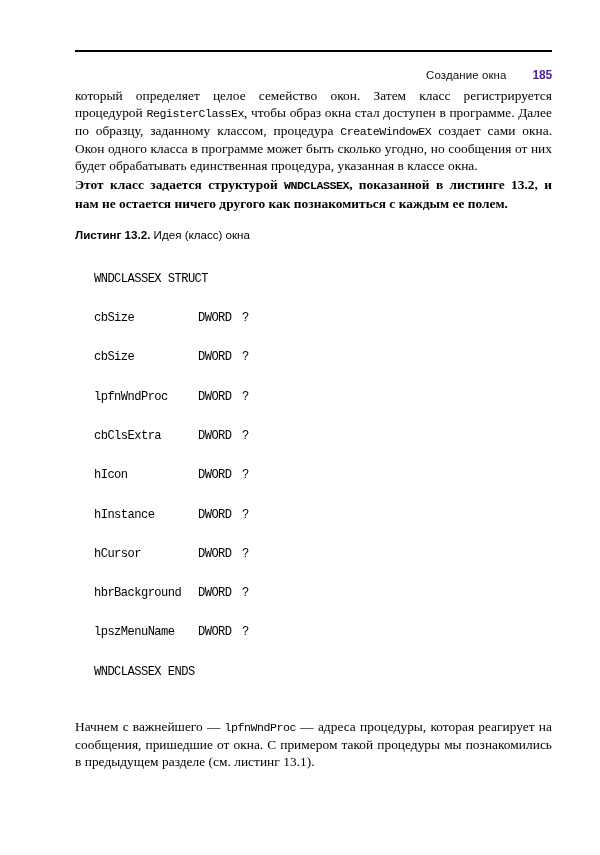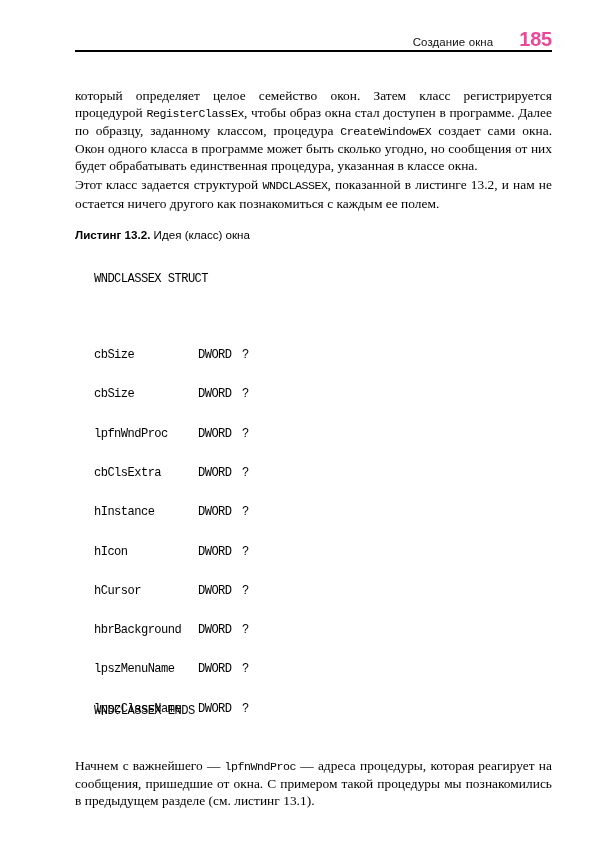--- a/index.html
+++ b/index.html
@@ -35,25 +35,26 @@
     align-items: baseline;
   }
   .header-title {
     font-family: "Liberation Sans", sans-serif;
     font-size: 11.5px;
     letter-spacing: 0.1px;
     color: #111;
   }
   .header-pageno {
     font-family: "Liberation Sans", sans-serif;
-    font-size: 20px;
+    font-size: 12px;
     font-weight: bold;
     margin-left: 26px;
-    color: #ec4899;
+    color: #4c1d95;
     letter-spacing: -0.2px;
+    margin-top: 40px;
   }
   .header-rule {
     position: absolute;
     left: 63px;
     top: 50px;
     width: 477px;
     height: 2.2px;
     background: #000;
   }
 
@@ -69,20 +70,21 @@
     margin: 8px 0 0 0;
     font-size: 13.4px;
     line-height: 17.1px;
     text-align: justify;
     text-justify: inter-word;
     hyphens: none;
     letter-spacing: 0.02px;
   }
   p.para + p.para {
     margin-top: 2px;
+    font-weight: bold;
   }
 
   
   code, .mono {
     font-family: "Liberation Mono", "DejaVu Sans Mono", monospace;
     font-size: 11.6px;
     letter-spacing: -0.45px;
     white-space: nowrap;
   }
 
@@ -111,21 +113,20 @@
     display: block;
     height: 13.1px;
   }
   .code-name {
     display: inline-block;
     width: 104px;
   }
   .code-type {
     display: inline-block;
     width: 44px;
-    margin-top: 37px;
   }
 </style>
 </head>
 <body>
 
 <div class="page">
 
   <div class="header">
     <span class="header-title">Создание окна</span>
     <span class="header-pageno">185</span>
@@ -139,25 +140,24 @@
     <p class="para"><span>Этот класс задается структурой </span><code class="mono">WNDCLASSEX</code><span>, показанной в листинге 13.2, и нам не остается ничего другого как познакомиться с каждым ее полем.</span></p>
 
     <div class="listing-caption"><span class="lc-bold">Листинг 13.2.</span><span> Идея (класс) окна</span></div>
 
     <div class="code-block">
       <span class="code-row">WNDCLASSEX STRUCT</span>
       <span class="code-row"><span class="code-name">cbSize</span><span class="code-type">DWORD</span><span>?</span></span>
       <span class="code-row"><span class="code-name">cbSize</span><span class="code-type">DWORD</span><span>?</span></span>
       <span class="code-row"><span class="code-name">lpfnWndProc</span><span class="code-type">DWORD</span><span>?</span></span>
       <span class="code-row"><span class="code-name">cbClsExtra</span><span class="code-type">DWORD</span><span>?</span></span>
+      <span class="code-row"><span class="code-name">hIcon</span><span class="code-type">DWORD</span><span>?</span></span>
       <span class="code-row"><span class="code-name">hInstance</span><span class="code-type">DWORD</span><span>?</span></span>
-      <span class="code-row"><span class="code-name">hIcon</span><span class="code-type">DWORD</span><span>?</span></span>
       <span class="code-row"><span class="code-name">hCursor</span><span class="code-type">DWORD</span><span>?</span></span>
       <span class="code-row"><span class="code-name">hbrBackground</span><span class="code-type">DWORD</span><span>?</span></span>
       <span class="code-row"><span class="code-name">lpszMenuName</span><span class="code-type">DWORD</span><span>?</span></span>
-      <span class="code-row"><span class="code-name">lpszClassName</span><span class="code-type">DWORD</span><span>?</span></span>
       <span class="code-row">WNDCLASSEX ENDS</span>
     </div>
 
     <p class="para" style="margin-top:13px;"><span>Начнем с важнейшего — </span><code class="mono">lpfnWndProc</code><span> — адреса процедуры, которая реагирует на сообщения, пришедшие от окна. С примером такой процедуры мы познакомились в предыдущем разделе (см. листинг 13.1).</span></p>
 
   </div>
 </div>
 
 </body></html>

